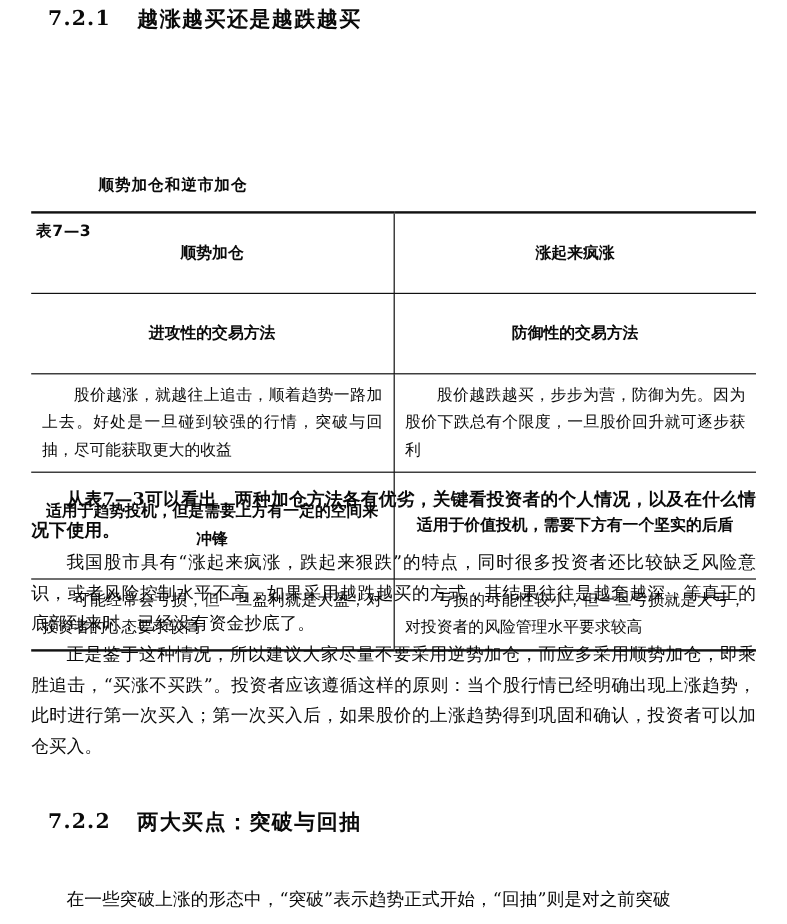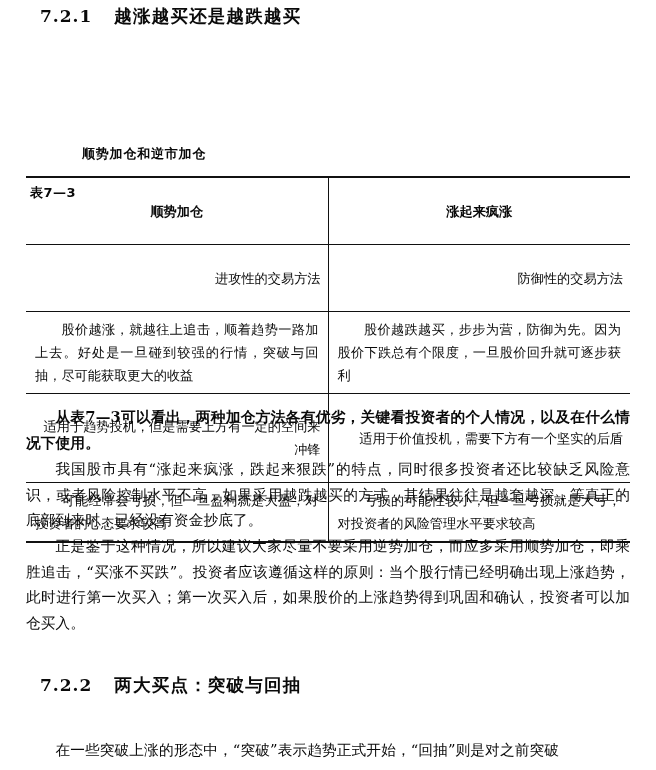--- a/index.html
+++ b/index.html
@@ -116,23 +116,23 @@
     width: 50%;
   }
   .data-table th {
     text-align: center;
     font-family: "DejaVu Sans", "Liberation Sans", sans-serif;
     font-weight: bold;
     font-size: 13.2px;
     height: 24px;
   }
   .data-table td.center {
-    text-align: right;
+    text-align: center;
     font-family: "DejaVu Sans", "Liberation Sans", sans-serif;
-    font-weight: normal;
+    font-weight: bold;
     height: 24px;
   }
   .data-table td.body-cell {
     text-align: justify;
     text-justify: inter-ideograph;
     text-indent: 2em;
     padding: 6px 9px;
   }
   .data-table tr.thick-top td,
   .data-table tr.thick-top th { border-top-width: 2px; }

